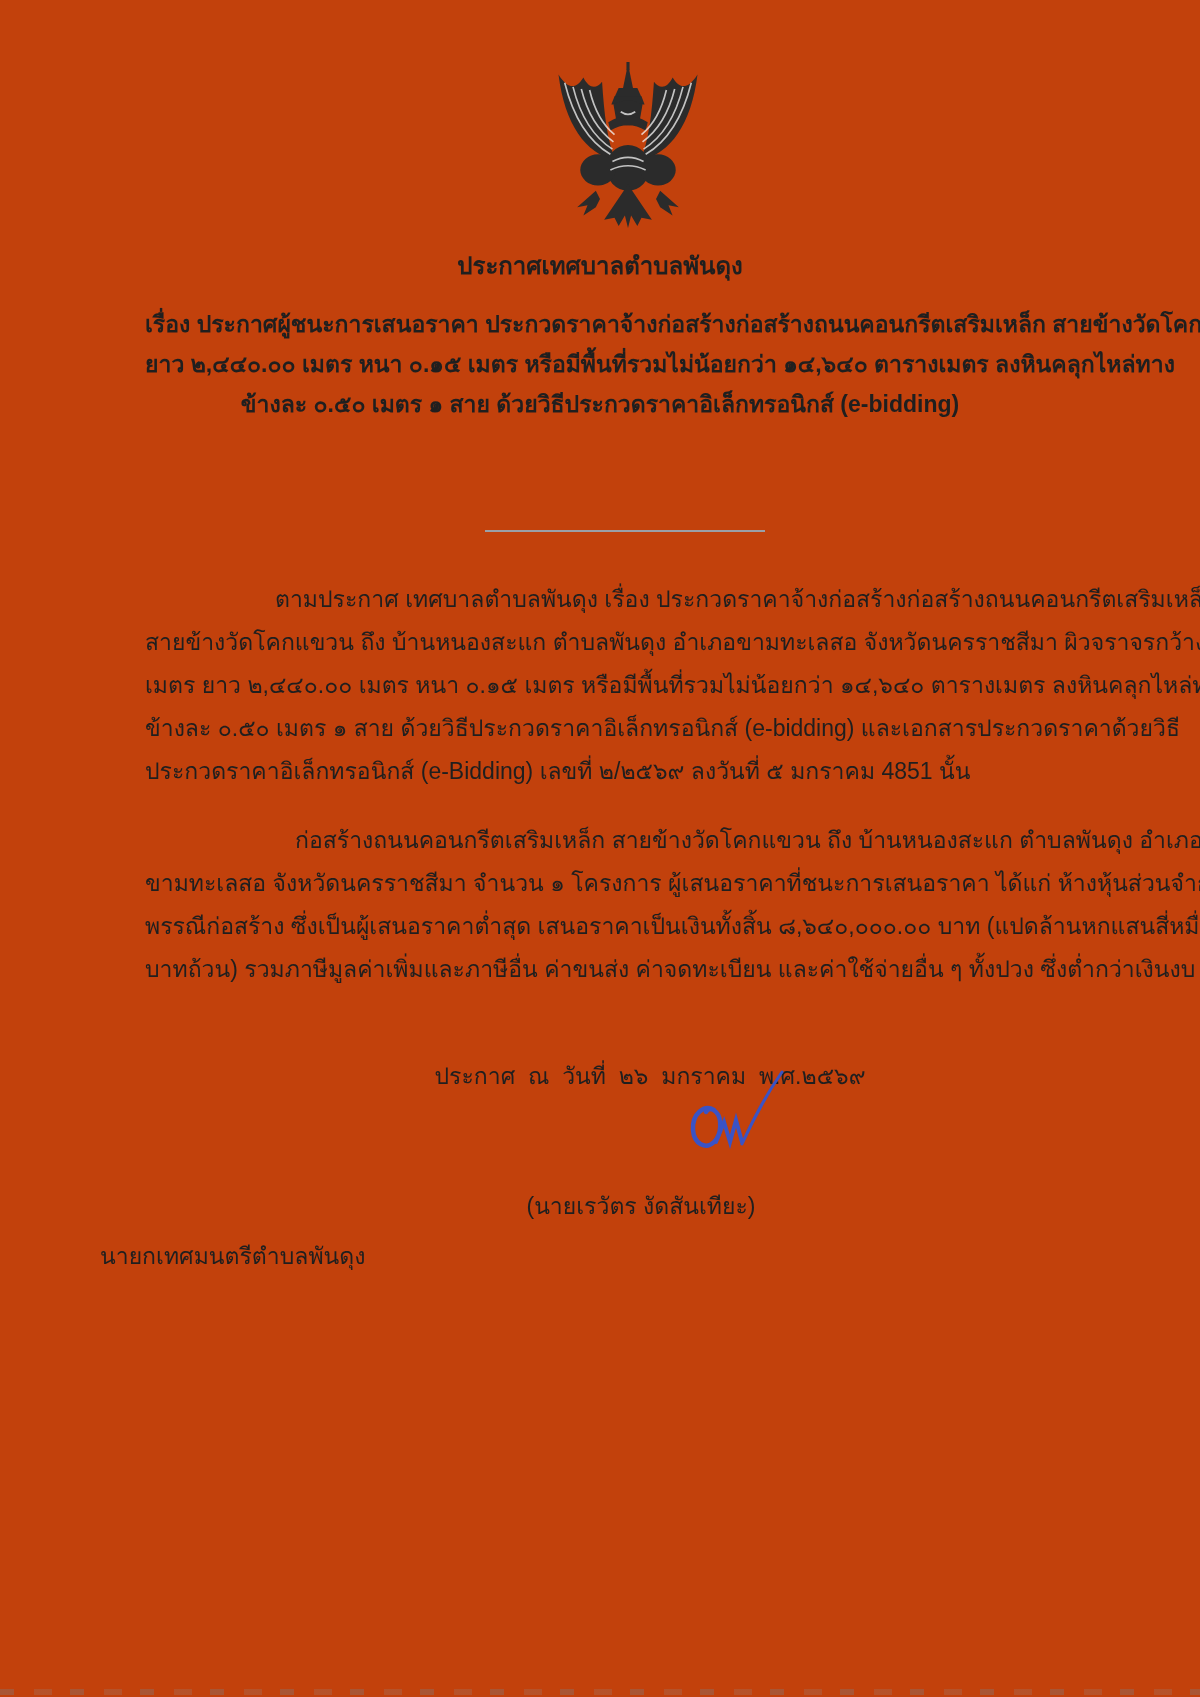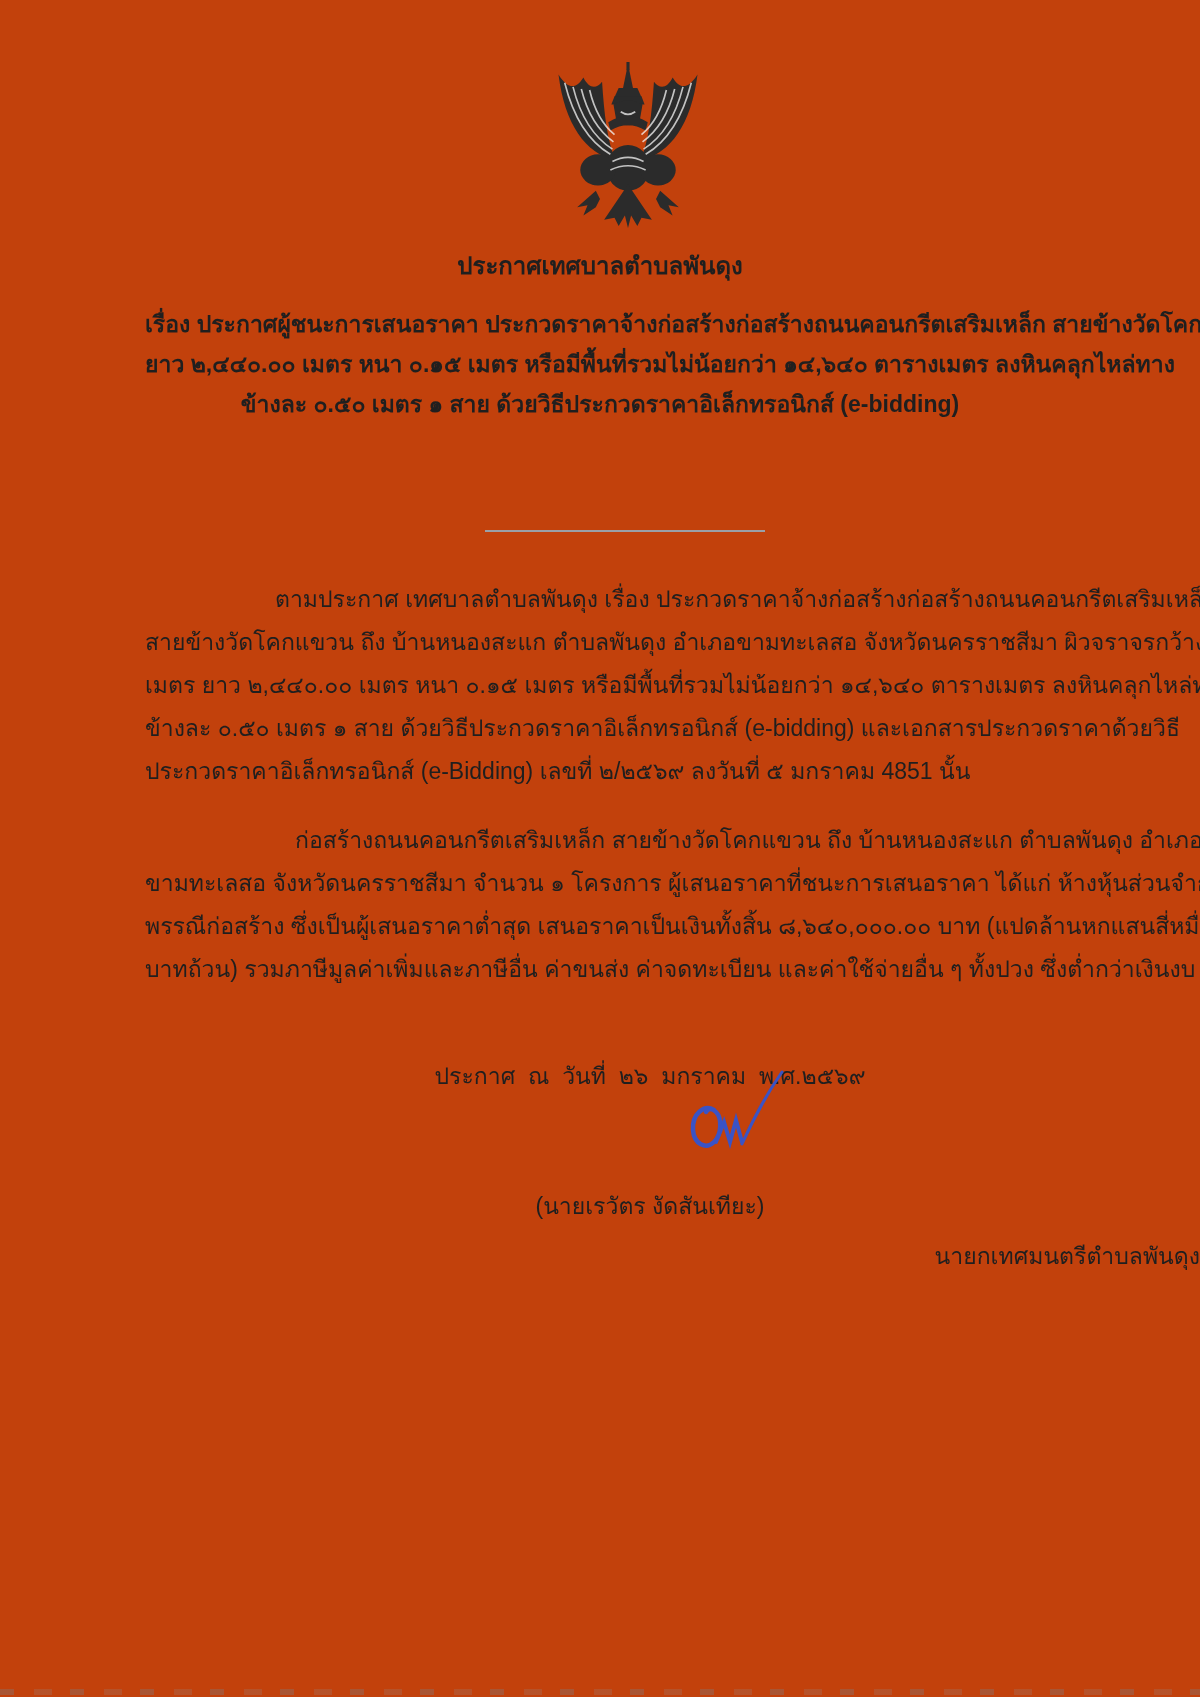--- a/index.html
+++ b/index.html
@@ -34,26 +34,26 @@
   .para2{top:819px;}
   .body-line{height:43px;line-height:43px;white-space:nowrap;}
   .indent1{padding-left:130px;}
   .indent2{padding-left:150px;}
   .date-line{
     position:absolute;left:100px;top:1022px;width:1100px;
     text-align:center;font-size:23px;white-space:pre;margin-top:36px;
   }
   .signature{position:absolute;left:678px;top:1070px;width:124px;height:98px;}
   .signer-name{
-    position:absolute;left:100px;top:1188px;width:1100px;
+    position:absolute;left:91px;top:1188px;width:1100px;
     text-align:center;font-size:23px;
   }
   .signer-title{
     position:absolute;left:100px;top:1238px;width:1100px;
-    text-align:right;font-size:23px;
+    text-align:left;font-size:23px;
   }
   .scan-noise{
     position:absolute;left:0;top:1689px;width:1200px;height:6px;
     background:repeating-linear-gradient(
       90deg,
       rgba(120,125,130,0.35) 0px, rgba(120,125,130,0.35) 14px,
       rgba(255,255,255,0) 14px, rgba(255,255,255,0) 34px,
       rgba(140,145,150,0.22) 34px, rgba(140,145,150,0.22) 52px,
       rgba(255,255,255,0) 52px, rgba(255,255,255,0) 70px
     );

